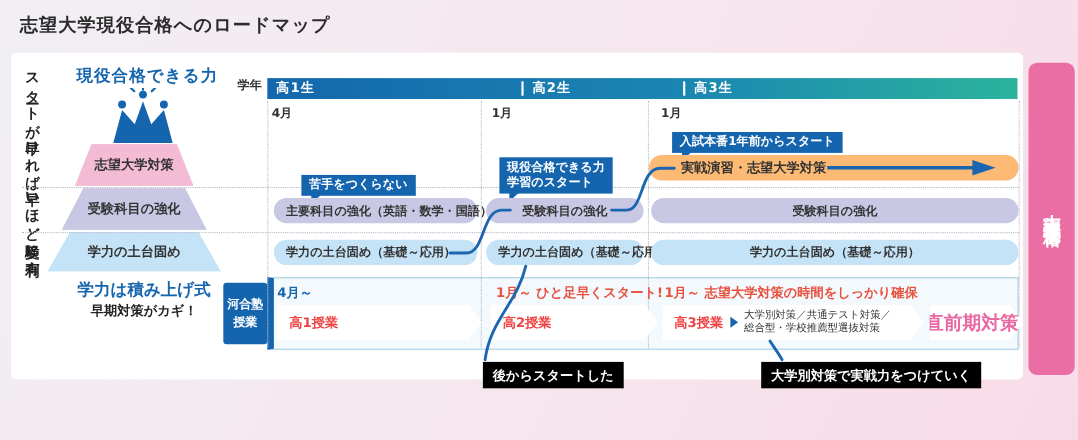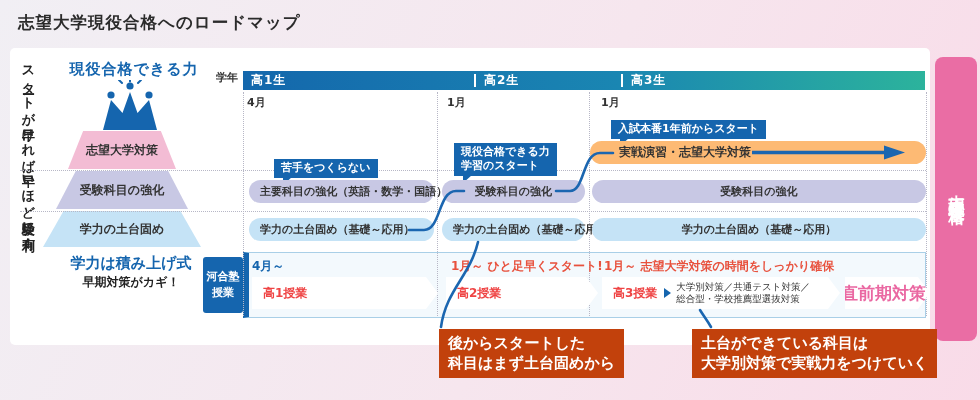--- a/index.html
+++ b/index.html
@@ -81,21 +81,21 @@
     display:flex; align-items:center; }
   .course .cname { font-size:12px; font-weight:bold; color:#ef4444; padding-left:11px; white-space:nowrap; }
   .c1 { left:252px; width:186px; }
   .c2 { left:446px; width:152px; }
   .c3 { left:602px; width:238px;align-items:center; }
   .c4 { left:845px; width:85px; justify-content:center; }
   .c4 .final { font-size:17px; font-weight:bold; color:#ea68a2; padding-right:8px; }
   .caret { width:0; height:0; border-left:7px solid #1565ae; border-top:5px solid transparent; border-bottom:5px solid transparent; margin:0 5px 0 7px; }
   .cdetail { font-size:9.5px; color:#333; line-height:1.3; white-space:nowrap; }
 
-  .callout { position:absolute; top:329px; background:#c2410c; color:#fff; font-size:15px; font-weight:bold;
+  .callout { position:absolute; top:329px; background:#000000; color:#fff; font-size:12px; font-weight:bold;
     padding:4px 9px; line-height:1.35; z-index:5; }
   .co1 { left:439px; } .co2 { left:692px; }
 
   .goal-banner { left:935px; top:57px; width:42px; height:284px; background:#ea6da4; border-radius:8px;
     display:flex; align-items:center; justify-content:center;
     writing-mode:vertical-rl; text-orientation:upright;
     color:#fff; font-size:16px; font-weight:bold; letter-spacing:2px; }
 
   .overlay { left:0; top:0; width:980px; height:400px; z-index:4; pointer-events:none; }
 </style>
@@ -210,20 +210,18 @@
     <path d="M711,327 C707,320 703,315 700,310"></path>
   </g>
   <g>
     <line x1="752" y1="152.5" x2="886" y2="152.5" stroke="#1b66b0" stroke-width="3.4"></line>
     <polygon points="884,145.5 905,152.5 884,159.5" fill="#1b66b0"></polygon>
   </g>
 </svg>
 
 <div class="callout co1">
   <div class="nowrap">後からスタートした</div>
-  <div class="nowrap">科目はまず土台固めから</div>
 </div>
 <div class="callout co2">
-  <div class="nowrap">土台ができている科目は</div>
   <div class="nowrap">大学別対策で実戦力をつけていく</div>
 </div>
 
 <div class="abs goal-banner">志望大学現役合格！</div>
 
 </body></html>

